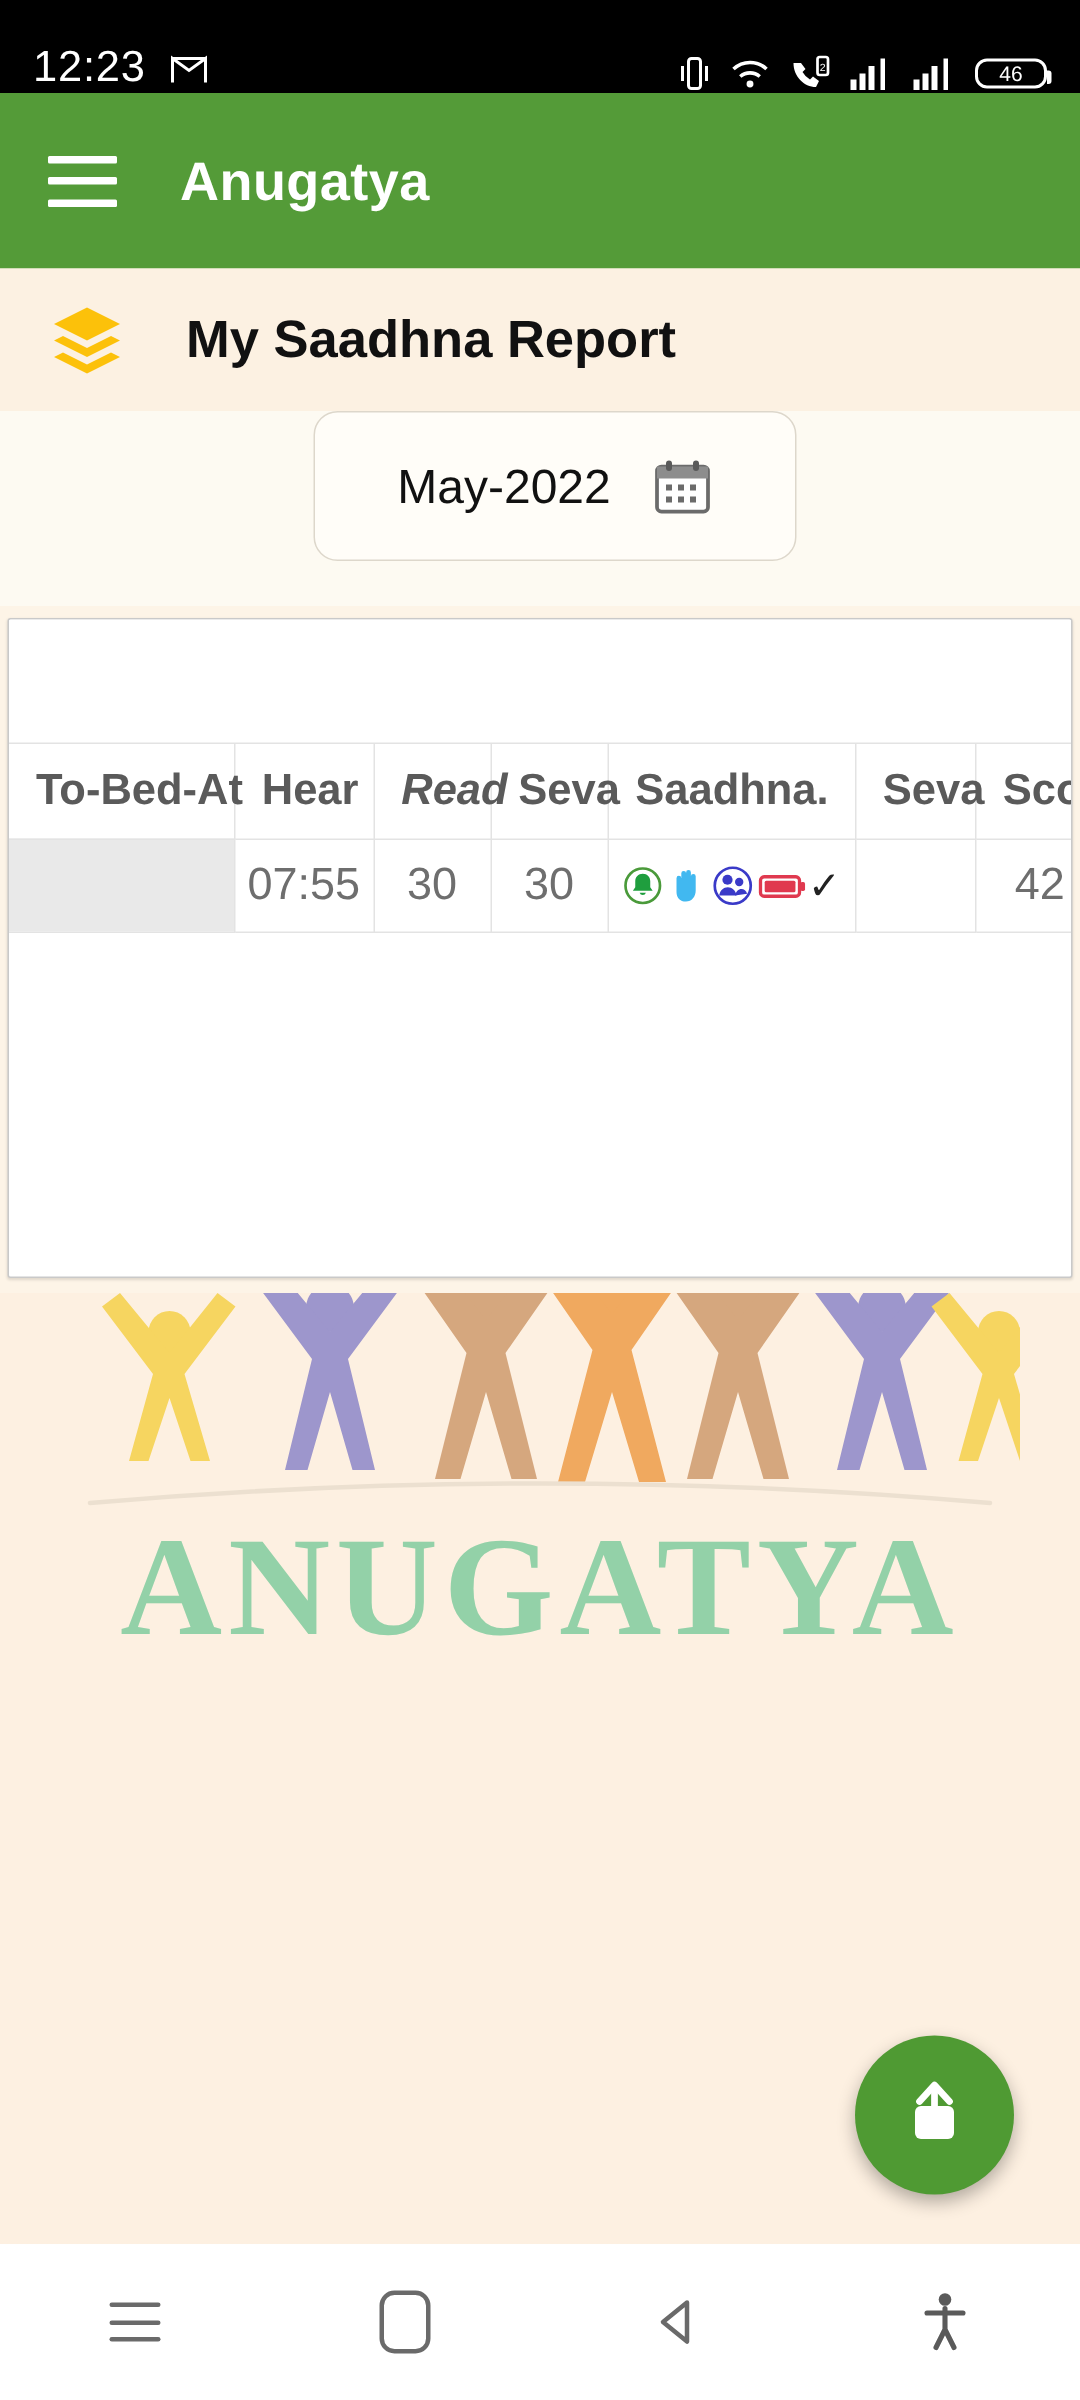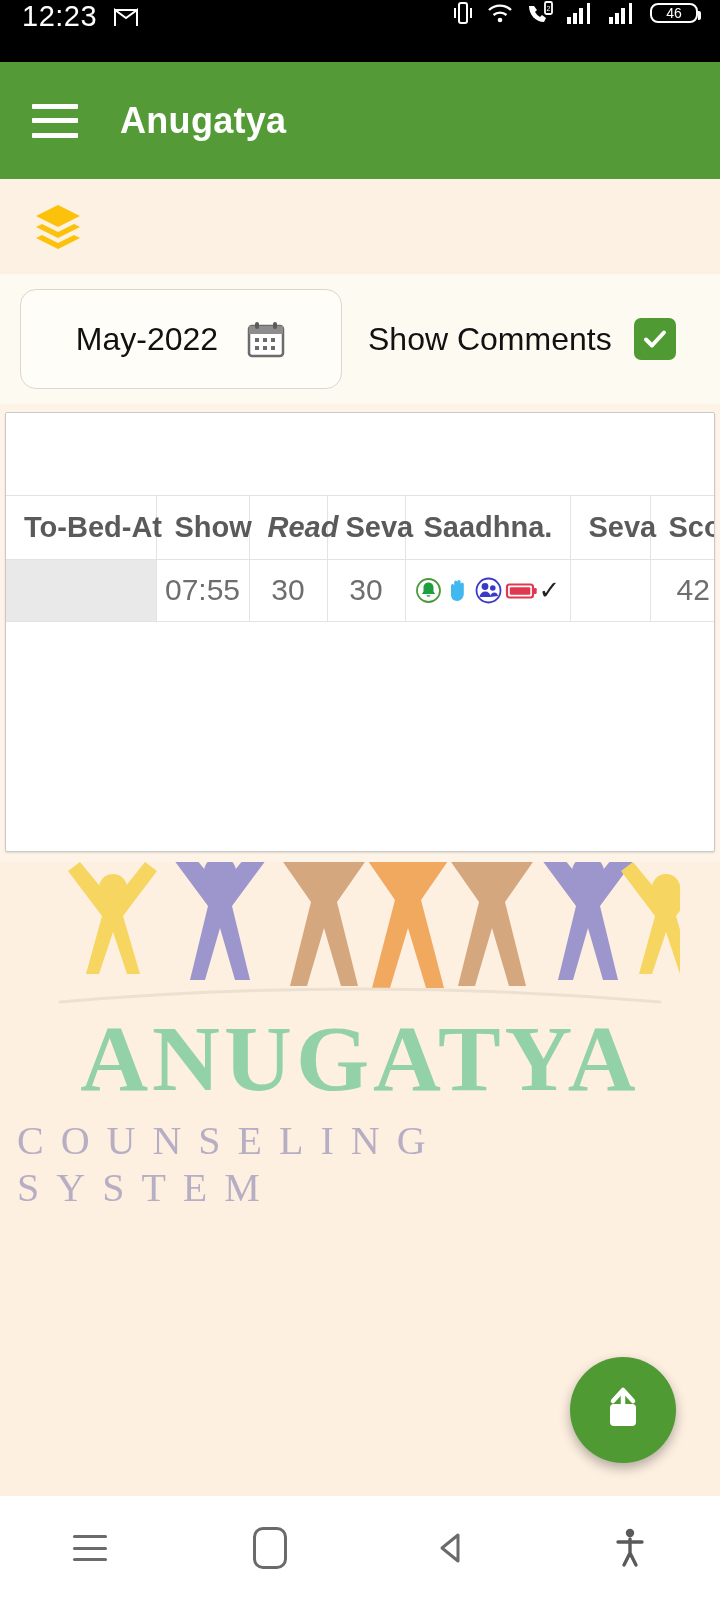--- a/index.html
+++ b/index.html
@@ -6,21 +6,21 @@
   html, body { width:720px; height:1600px; }
   body {
     font-family: "Liberation Sans", sans-serif;
     background:#fdf4e7;
     overflow:hidden;
     position:relative;
   }
 
   
   .statusbar {
-    height:62px; background:#000; display:flex; align-items:flex-start;
+    height:62px; background:#000; display:flex; align-items:flex-end;
     padding:0 22px; color:#fff;
   }
   .sb-left { display:flex; align-items:center; gap:16px; }
   .sb-time { font-size:29px; font-weight:400; letter-spacing:.5px; }
   .sb-right { margin-left:auto; display:flex; align-items:center; gap:12px; }
   .sb-icon { display:flex; align-items:center; justify-content:center; }
   .battery-chip {
     border:2.5px solid #fff; border-radius:8px; padding:1px 6px;
     font-size:14px; line-height:1; font-weight:500; position:relative;
     min-width:48px; text-align:center;
@@ -44,21 +44,21 @@
   .titlerow {
     height:95px; background:#fcf1e2; display:flex; align-items:center;
     padding-left:30px; gap:38px;
   }
   .layers-icon { width:56px; height:56px; flex:none; }
   .page-title { font-size:35px; font-weight:700; color:#111; }
 
   
   .filterrow {
     height:130px; background:#fdfaf2; display:flex; align-items:center;
-    padding-left:20px; gap:26px;
+    padding-left:20px; gap:26px;flex-direction:column;
   }
   .datebox {
     width:322px; height:100px; border:1.5px solid #ddd7cb; border-radius:16px;
     background:#fffdf8; display:flex; align-items:center; justify-content:center;
     gap:28px;
   }
   .datebox-label { font-size:32px; color:#111; }
   .cal-icon { width:40px; height:40px; }
   .showcomments { display:flex; align-items:center; gap:22px; }
   .sc-label { font-size:32px; color:#111; }
@@ -193,20 +193,21 @@
 </div>
 
 <div class="titlerow">
   <span class="layers-icon">
     <svg width="56" height="56" viewBox="0 0 56 56">
       <path d="M28 6 50 17 28 28 6 17z" fill="#fcc10a"></path>
       <path d="M6 28l22 11 22-11-6-3-16 8-16-8z" fill="#fcc10a"></path>
       <path d="M6 39l22 11 22-11-6-3-16 8-16-8z" fill="#fcc10a"></path>
     </svg>
   </span>
+  <div class="page-title">My Saadhna Report</div>
 </div>
 
 <div class="filterrow">
   <div class="datebox">
     <span class="datebox-label">May-2022</span>
     <span class="cal-icon">
       <svg width="40" height="40" viewBox="0 0 40 40">
         <rect x="3" y="7" width="34" height="30" rx="3" fill="#fff" stroke="#6b6b6b" stroke-width="2.5"></rect>
         <rect x="3" y="7" width="34" height="8" fill="#8d8d8d"></rect>
         <rect x="9" y="3" width="4" height="7" rx="2" fill="#5a5a5a"></rect>
@@ -215,37 +216,29 @@
           <rect x="9" y="19" width="4" height="4"></rect>
             <rect x="17" y="19" width="4" height="4"></rect>
             <rect x="25" y="19" width="4" height="4"></rect>
           <rect x="9" y="27" width="4" height="4"></rect>
             <rect x="17" y="27" width="4" height="4"></rect>
             <rect x="25" y="27" width="4" height="4"></rect>
         </g>
       </svg>
     </span>
   </div>
-  <div class="showcomments">
-    <span class="sc-label">Show Comments</span>
-    <span class="checkbox">
-      <svg width="28" height="28" viewBox="0 0 28 28">
-          <path d="M5 14.5l6 6L23 7.5" fill="none" stroke="#fff" stroke-width="4" stroke-linecap="round" stroke-linejoin="round"></path>
-        </svg>
-    </span>
-  </div>
 </div>
 
 <div class="tablecard">
   <div class="blankstrip"></div>
   <table>
     <thead>
       <tr>
         <th class="c-bed">To-Bed-At</th>
-        <th class="c-japa">Show</th>
+        <th class="c-japa">Hear</th>
         <th class="c-read">Read</th>
         <th class="c-hear">Seva</th>
         <th class="c-att">Saadhna.</th>
         <th class="c-seva">Seva</th>
         <th class="c-score">Score</th>
       </tr>
     </thead>
     <tbody>
       <tr>
         <td class="empty-gray"></td>
@@ -329,21 +322,20 @@
 
         <g fill="#f6d560">
           <circle cx="626" cy="38" r="14"></circle>
           <path d="M626 52 L593 12 l-12 9 L615 66 L599 124 h13 l14-42 14 42h13 L636 66 l34-45 -12-9z"></path>
         </g>
         <path d="M20 152 Q320 126 620 152" fill="none" stroke="#ece0d0" stroke-width="3"></path>
       </g>
     </svg>
   </span>
   <div class="wm-name">ANUGATYA</div>
-  <div class="wm-sub">COUNSELING SYSTEM</div>
 </div>
 
 <div class="fab">
   <span>
     <svg width="52" height="52" viewBox="0 0 52 52">
       <rect x="13" y="22" width="26" height="22" rx="4" fill="#fff"></rect>
       <path d="M26 38V10" stroke="#fff" stroke-width="4.5" stroke-linecap="round"></path>
       <path d="M16 19L26 8l10 11" fill="none" stroke="#fff" stroke-width="4.5" stroke-linecap="round" stroke-linejoin="round"></path>
     </svg>
   </span>

